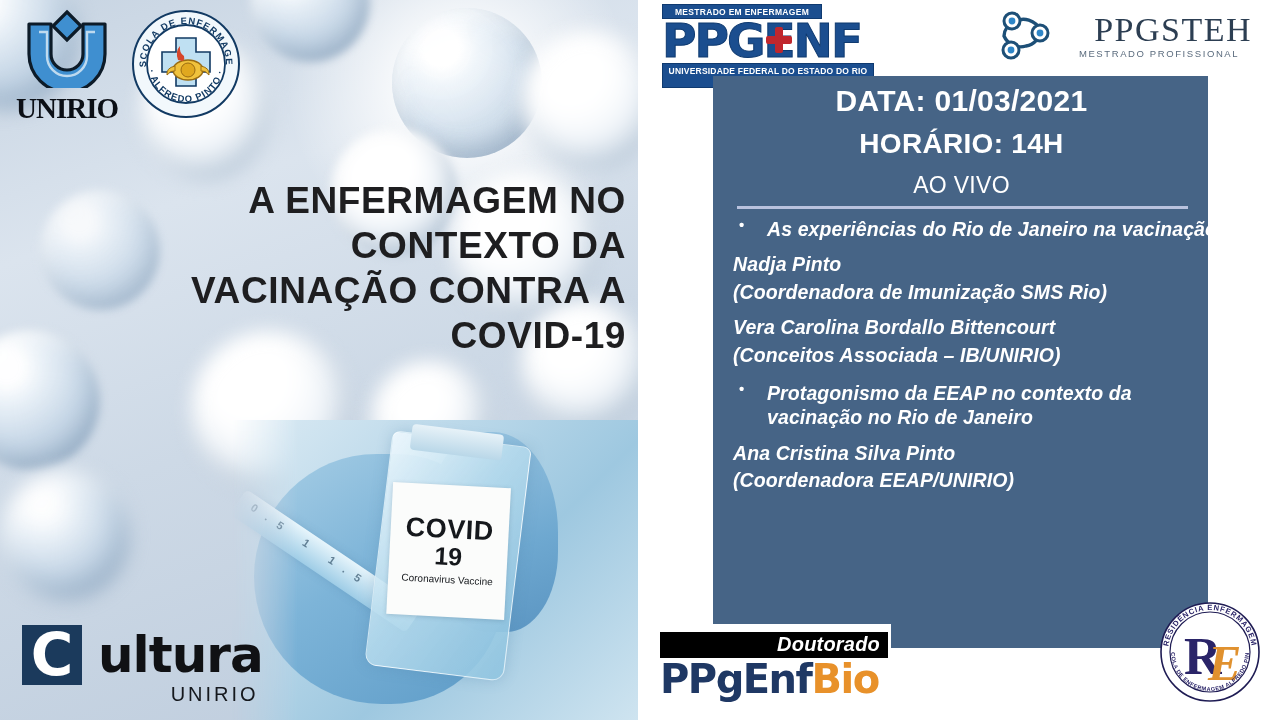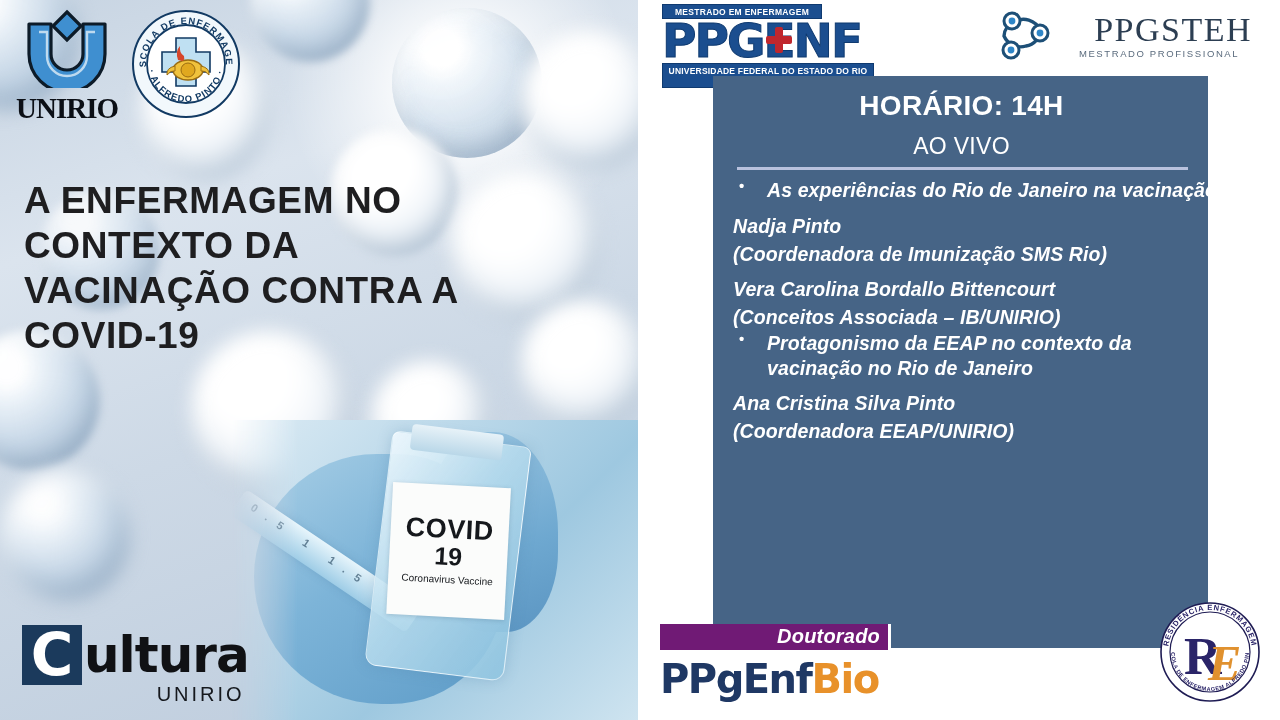--- a/index.html
+++ b/index.html
@@ -44,22 +44,22 @@
   .unirio-word{
     font-family:"Liberation Serif", serif;
     font-weight:700; font-size:29px; letter-spacing:-1px; color:#0b0f16;
     line-height:1; margin-top:2px;
   }
   
   .eeap-seal{ width:112px; height:112px; position:relative; }
 
   
   .poster-title{
-    position:absolute; left:24px; right:24px; top:178px; z-index:6;
-    text-align:left; color:#1e1e20;
+    position:absolute; left:24px; right:12px; top:178px; z-index:6;
+    text-align:right; color:#1e1e20;
     font-size:37px; font-weight:700; line-height:1.22;
     letter-spacing:.6px;
   }
 
   
   .vaccine-photo{
     position:absolute; right:-4px; bottom:0; width:410px; height:300px;
     overflow:hidden; z-index:4;
     background:linear-gradient(135deg,#dcebf4 0%,#bcd9ea 32%,#9ec8e0 60%,#cfe4f0 100%);
     -webkit-mask-image:linear-gradient(to right, transparent 0, #000 16%, #000 100%);
@@ -120,21 +120,21 @@
   .cultura-sq{
     width:60px; height:60px; background:#1b3a5c;
     display:flex; align-items:center; justify-content:center;
   }
   .cultura-c{
     color:#ffffff; font-size:58px; font-weight:700; line-height:.84;
     font-family:"DejaVu Sans", sans-serif;
   }
   .cultura-word{
     color:#101114; font-size:50px; font-weight:700; line-height:.9;
-    margin-left:2px; letter-spacing:-1px;
+    margin-left:16px; letter-spacing:-1px;
     font-family:"DejaVu Sans", sans-serif;
   }
   .cultura-sub{
     align-self:flex-end; color:#15181d; font-size:20px; font-weight:400;
     letter-spacing:3px; margin-top:-2px; margin-right:4px;
   }
 
   
   .right-side{
     position:absolute; left:638px; top:0; width:642px; height:720px;
@@ -216,36 +216,36 @@
     white-space:normal;
   }
   .ag-bullet::before{
     content:"\2022"; position:absolute; left:6px; top:-1px;
     font-size:15px; font-weight:700; font-style:normal; color:#ffffff;
   }
   .ag-bullet .l1, .ag-bullet .l2{ display:block; white-space:nowrap; }
   .ag-person{ margin-top:11px; }
   .ag-role{ margin-top:3px; }
   .sp-a{ margin-top:10px; }
-  .sp-b{ margin-top:2px; }
+  .sp-b{ margin-top:13px; }
 
   
   .ppgbio{ position:absolute; left:22px; bottom:20px; width:228px; }
   .ppgbio-top{
-    background:#701a75; height:26px; position:relative;
+    background:#000000; height:26px; position:relative;
   }
   .ppgbio-dout{
     position:absolute; right:8px; top:1px;
     color:#ffffff; font-size:20px; font-style:italic; font-weight:700;
     font-family:"Liberation Sans", sans-serif; letter-spacing:.2px;
   }
   .ppgbio-main{
     font-family:"DejaVu Sans", sans-serif;
     font-size:40px; font-weight:700; line-height:1.02; letter-spacing:-1.5px;
-    margin-top:9px;
+    margin-top:1px;
   }
   .ppgbio-main .a{ color:#1f3864; }
   .ppgbio-main .b{ color:#e8912a; }
 
   
   .re-seal{ position:absolute; right:14px; bottom:12px; width:112px; height:112px; }
 
   
   .split{
     position:absolute; left:638px; top:0; width:6px; height:720px;
@@ -364,20 +364,21 @@
       <circle cx="17" cy="42" r="3.4" fill="#2e86c8"></circle>
     </svg>
     <div class="ppgsteh-text">
       <div class="ppgsteh-name">PPGSTEH</div>
       <div class="ppgsteh-sub">MESTRADO PROFISSIONAL</div>
     </div>
   </div>
 
   <div class="info-panel">
     <div class="panel-inner">
+      <div class="line-date">DATA: 01/03/2021</div>
       <div class="line-time">HORÁRIO: 14H</div>
       <div class="line-live">AO VIVO</div>
       <div class="divider"></div>
 
       <div class="agenda">
 
         <div class="ag-item ag-bullet">
           <span class="l1">As experiências do Rio de Janeiro na vacinação</span>
         </div>
         <div class="ag-item ag-person">Nadja Pinto</div>

